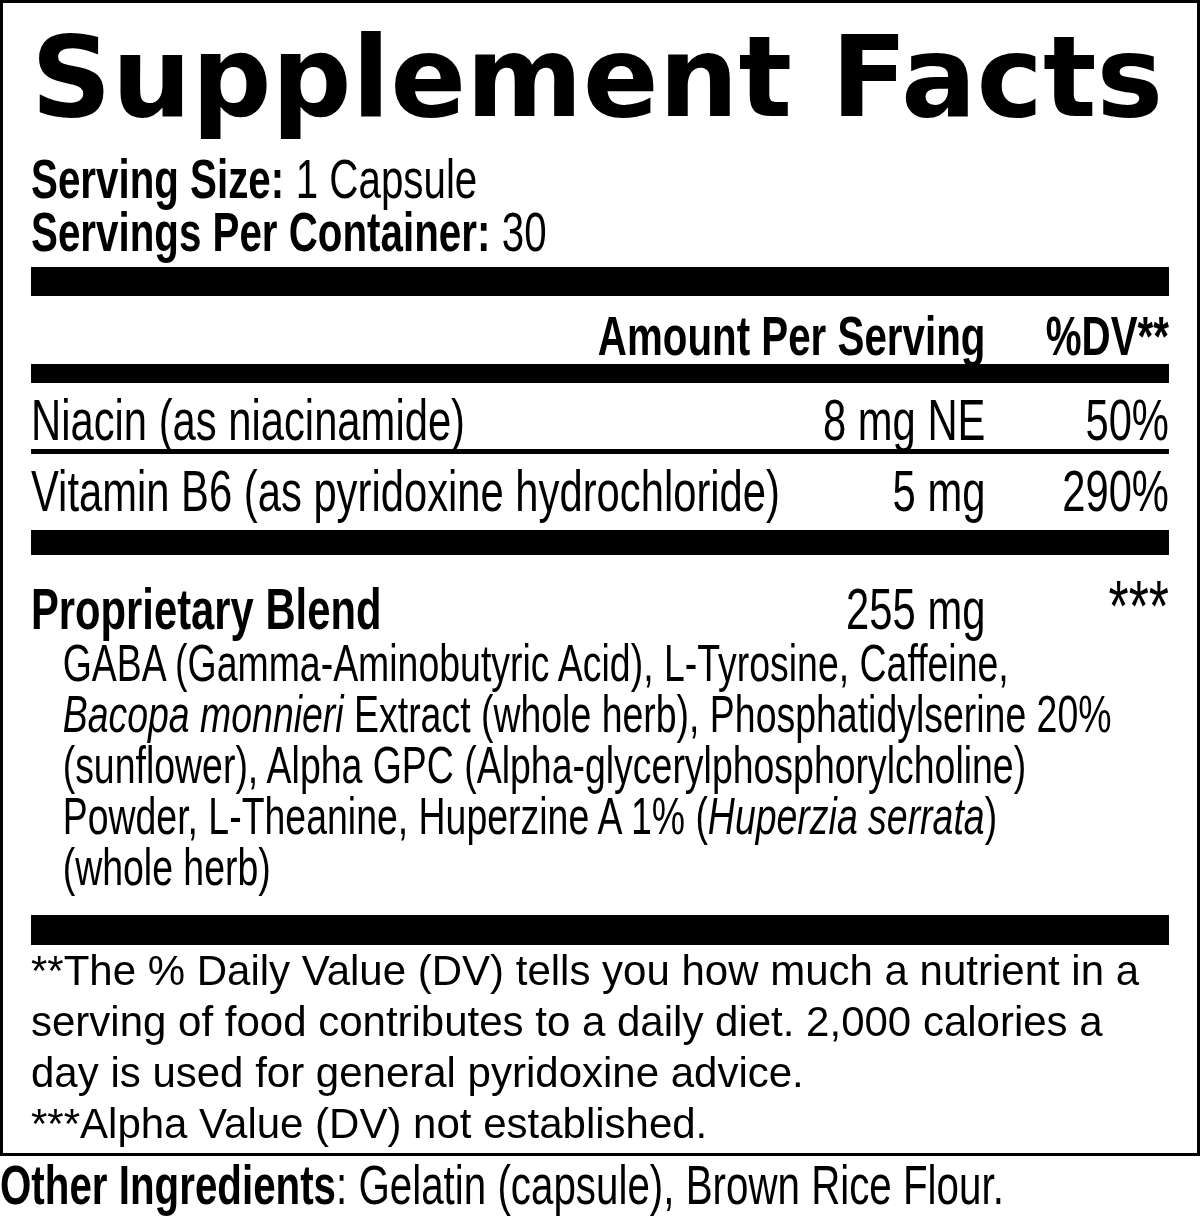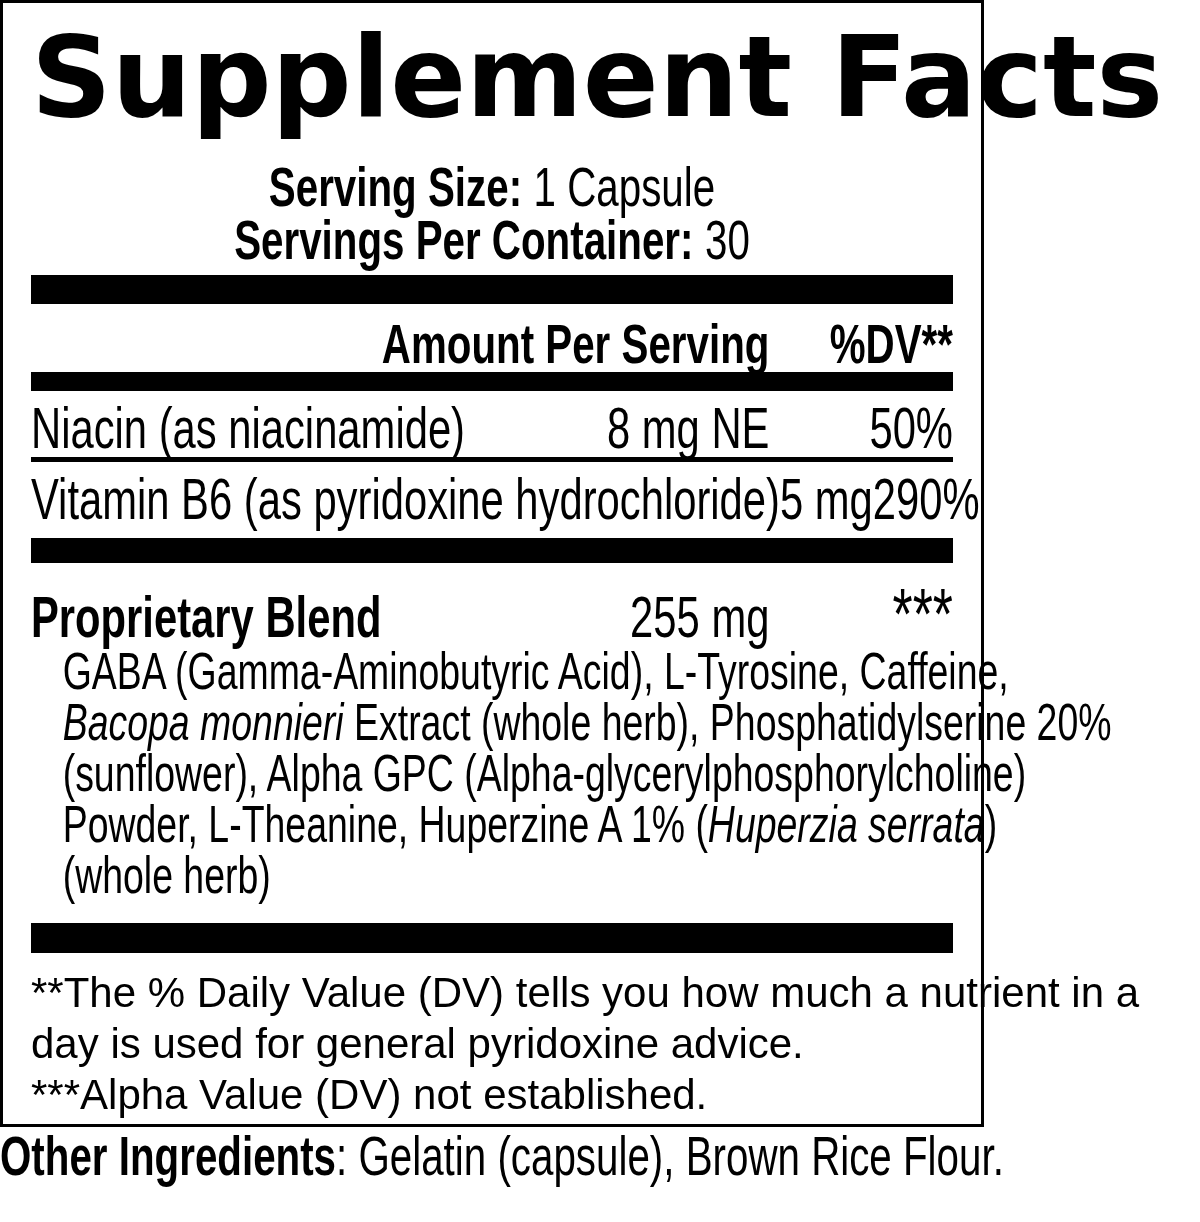--- a/index.html
+++ b/index.html
@@ -10,21 +10,21 @@
   }
   body {
     height: 1222px;
     overflow: hidden;
     color: #000;
     font-family: "Liberation Sans", sans-serif;
     -webkit-font-smoothing: antialiased;
   }
   .label {
     box-sizing: border-box;
-    width: 984px;
+    width: 1200px;
     border: 3px solid #000;
     padding: 14px 28px 4px 28px;
     background: #fff;
   }
   
   .cx {
     transform: scaleX(0.72);
     transform-origin: 0 0;
     width: 138.89%;
   }
@@ -38,21 +38,21 @@
     white-space: nowrap;
   }
   .b { font-weight: bold; }
   .it { font-style: italic; }
   .serving {
     font-size: 56px;
     line-height: 53px;
     white-space: nowrap;
   }
   .serving .v { margin-left: 16px; }
-  .serving-block { margin-top: 22px; text-align: center; }
+  .serving-block { margin-top: 14px; }
   .bar { background: #000; }
   .bar-top    { height: 29px; margin-top: 9px; }
   .bar-head   { height: 19px; }
   .bar-blend  { height: 25px; }
   .bar-foot   { height: 30px; margin-top: 22px; }
   .rule { height: 5px; background: #000; }
   .hrow {
     display: flex;
     align-items: baseline;
     padding-top: 12px;
@@ -81,21 +81,20 @@
     position: relative;
     top: 2px;
   }
   .ingredients {
     font-size: 52px;
     line-height: 51px;
     padding-left: 44px;
     white-space: nowrap;
   }
   .footnote {
-    margin-top: 14px;
     font-size: 42px;
     line-height: 51px;
   }
   .footnote div { white-space: nowrap; }
   .other {
     margin-top: 6px;
     font-size: 56px;
     line-height: 46px;
     white-space: nowrap;
   }
@@ -147,20 +146,21 @@
     <span class="namt">255 mg</span>
     <span class="dvcol stars">***</span>
   </div>
 
   <div class="cx ingredients"><span>GABA (Gamma-Aminobutyric Acid), L-Tyrosine, Caffeine,</span><br><span class="it">Bacopa monnieri</span><span> Extract (whole herb), Phosphatidylserine 20%</span><br><span>(sunflower), Alpha GPC (Alpha-glycerylphosphorylcholine)</span><br><span>Powder, L-Theanine, Huperzine A 1% (</span><span class="it">Huperzia serrata</span><span>)</span><br><span>(whole herb)</span></div>
 
   <div class="bar bar-foot"></div>
 
   <div class="footnote">
     <div>**The % Daily Value (DV) tells you how much a nutrient in a</div>
+    <div>serving of food contributes to a daily diet. 2,000 calories a</div>
     <div>day is used for general pyridoxine advice.</div>
     <div>***Alpha Value (DV) not established.</div>
   </div>
 
 </div>
 
 <div class="cx other">
   <span class="b">Other Ingredients</span><span>: Gelatin (capsule), Brown Rice Flour.</span>
 </div>
 

